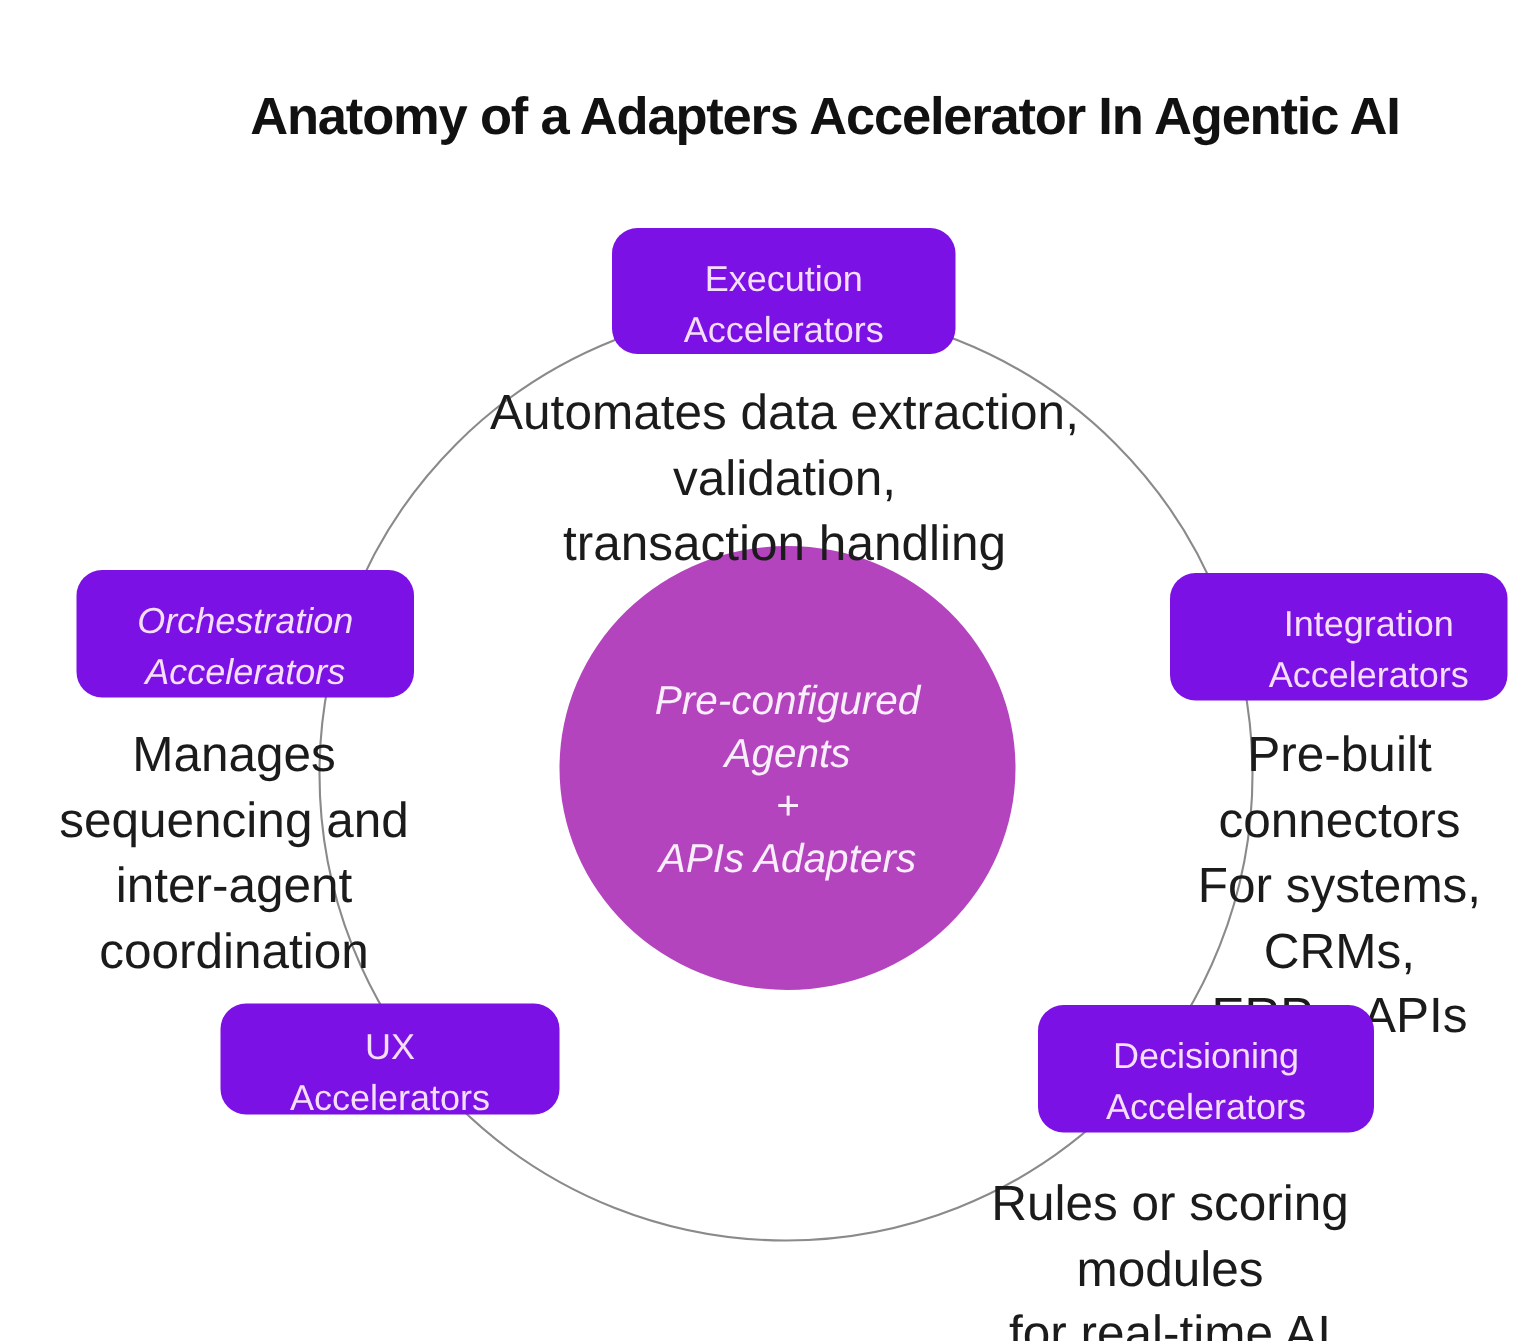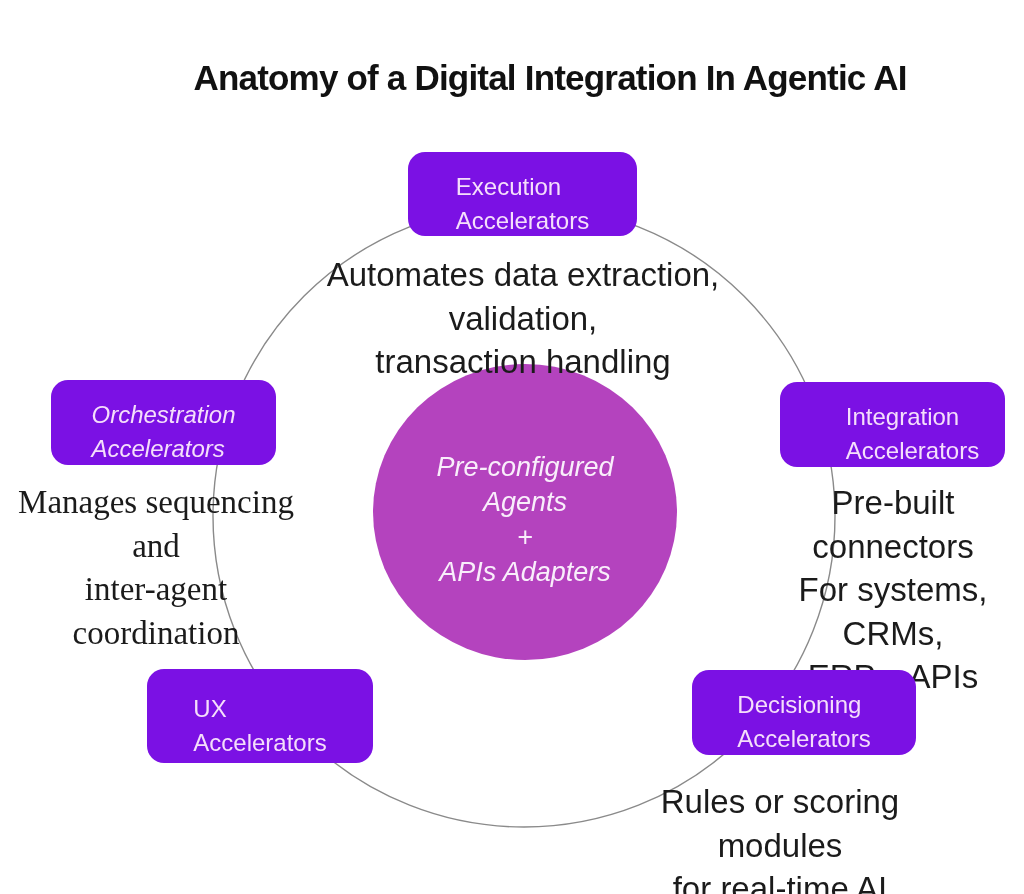--- a/index.html
+++ b/index.html
@@ -68,51 +68,52 @@
     background: var(--node-box);
     border-radius: 17px;
     display: flex;
     align-items: center;
     justify-content: center;
   }
   .node-label {
     color: var(--node-label-text);
     font-size: 24px;
     line-height: 1.4;
+    text-align: center;
     white-space: pre-line;
     margin-top: 19px;
   }
   .desc {
     position: absolute;
     z-index: 3;
     color: var(--description-text);
     font-size: 33px;
     line-height: 1.32;
     text-align: center;
     white-space: pre-line;
   }
   
   .box-execution     { left: 408px; top: 152px; width: 229px; height: 84px; }
   .box-orchestration { left: 51px;  top: 380px; width: 225px; height: 85px; font-style: italic; }
   .box-integration   { left: 780px; top: 382px; width: 225px; height: 85px; padding-left: 40px; }
-  .box-ux            { left: 147px; top: 669px; width: 226px; height: 94px; }
+  .box-ux            { left: 147px; top: 669px; width: 226px; height: 74px; }
   .box-decisioning   { left: 692px; top: 670px; width: 224px; height: 85px; }
   
   .desc-execution     { left: 263px; top: 253px; width: 520px; }
-  .desc-orchestration { left: 0px;   top: 481px; width: 312px; font-family: Liberation Serif, serif; }
+  .desc-orchestration { left: 0px;   top: 481px; width: 312px; }
   .desc-integration   { left: 747px; top: 481px; width: 292px; }
   .desc-ux            { left: 75px;  top: 777px; width: 370px; }
   .desc-decisioning   { left: 615px; top: 780px; width: 330px; }
 </style>
 </head>
 <body>
 
 <div class="canvas">
 
-  <h1 class="title">Anatomy of a Digital Integration In Agentic AI</h1>
+  <h1 class="title">Anatomy of a Adapters Accelerator In Agentic AI</h1>
 
   <svg class="ring-svg" viewBox="0 0 1024 894" xmlns="http://www.w3.org/2000/svg">
     <circle cx="524" cy="516" r="311" fill="none" stroke="#8a8a8a" stroke-width="1.4"></circle>
   </svg>
 
   <div class="center-circle">
     <div class="center-text">Pre-configured
 Agents
 +
 APIs Adapters</div>

